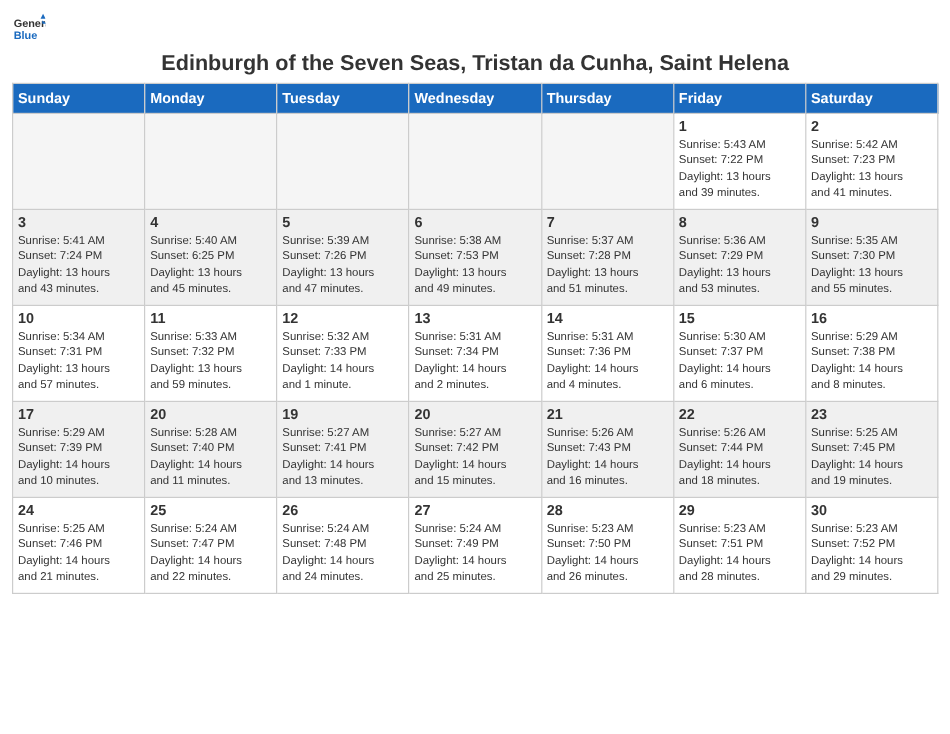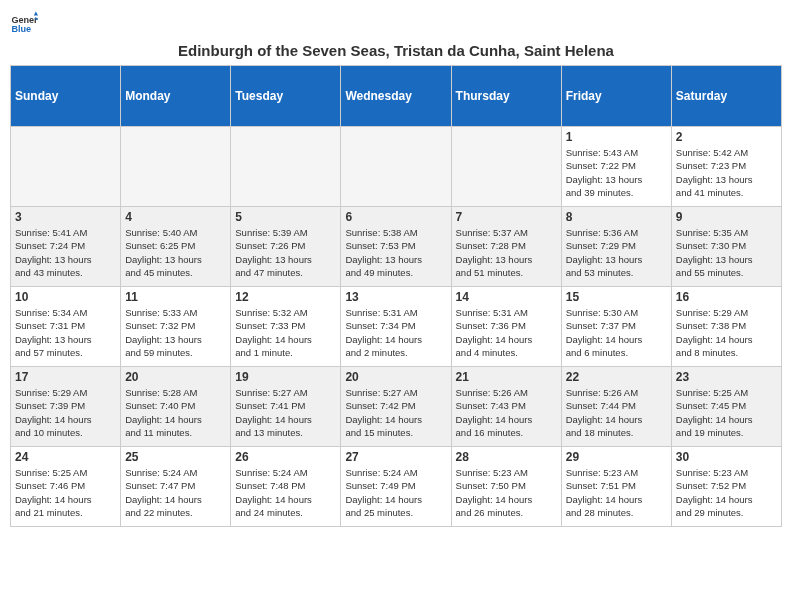--- a/index.html
+++ b/index.html
@@ -26,36 +26,36 @@
       height: 28px;
     }
     .month-title {
       font-size: 36px;
       font-weight: bold;
       color: #333;
       text-align: right;
     }
     .subtitle {
       text-align: center;
-      font-size: 15px;
+      font-size: 18px;
       font-weight: bold;
       color: #333;
       margin-bottom: 6px;
     }
     table {
       width: 100%;
       border-collapse: collapse;
       table-layout: fixed;
     }
     th {
       background: #1a6abf;
       color: #fff;
       font-size: 12px;
       font-weight: bold;
-      padding: 23px 4px;
+      padding: 5px 4px;
       text-align: left;
       border: 1px solid #ccc;
     }
     td {
       border: 1px solid #ccc;
       vertical-align: top;
       padding: 3px 4px;
       font-size: 10px;
       color: #333;
       height: 80px;

